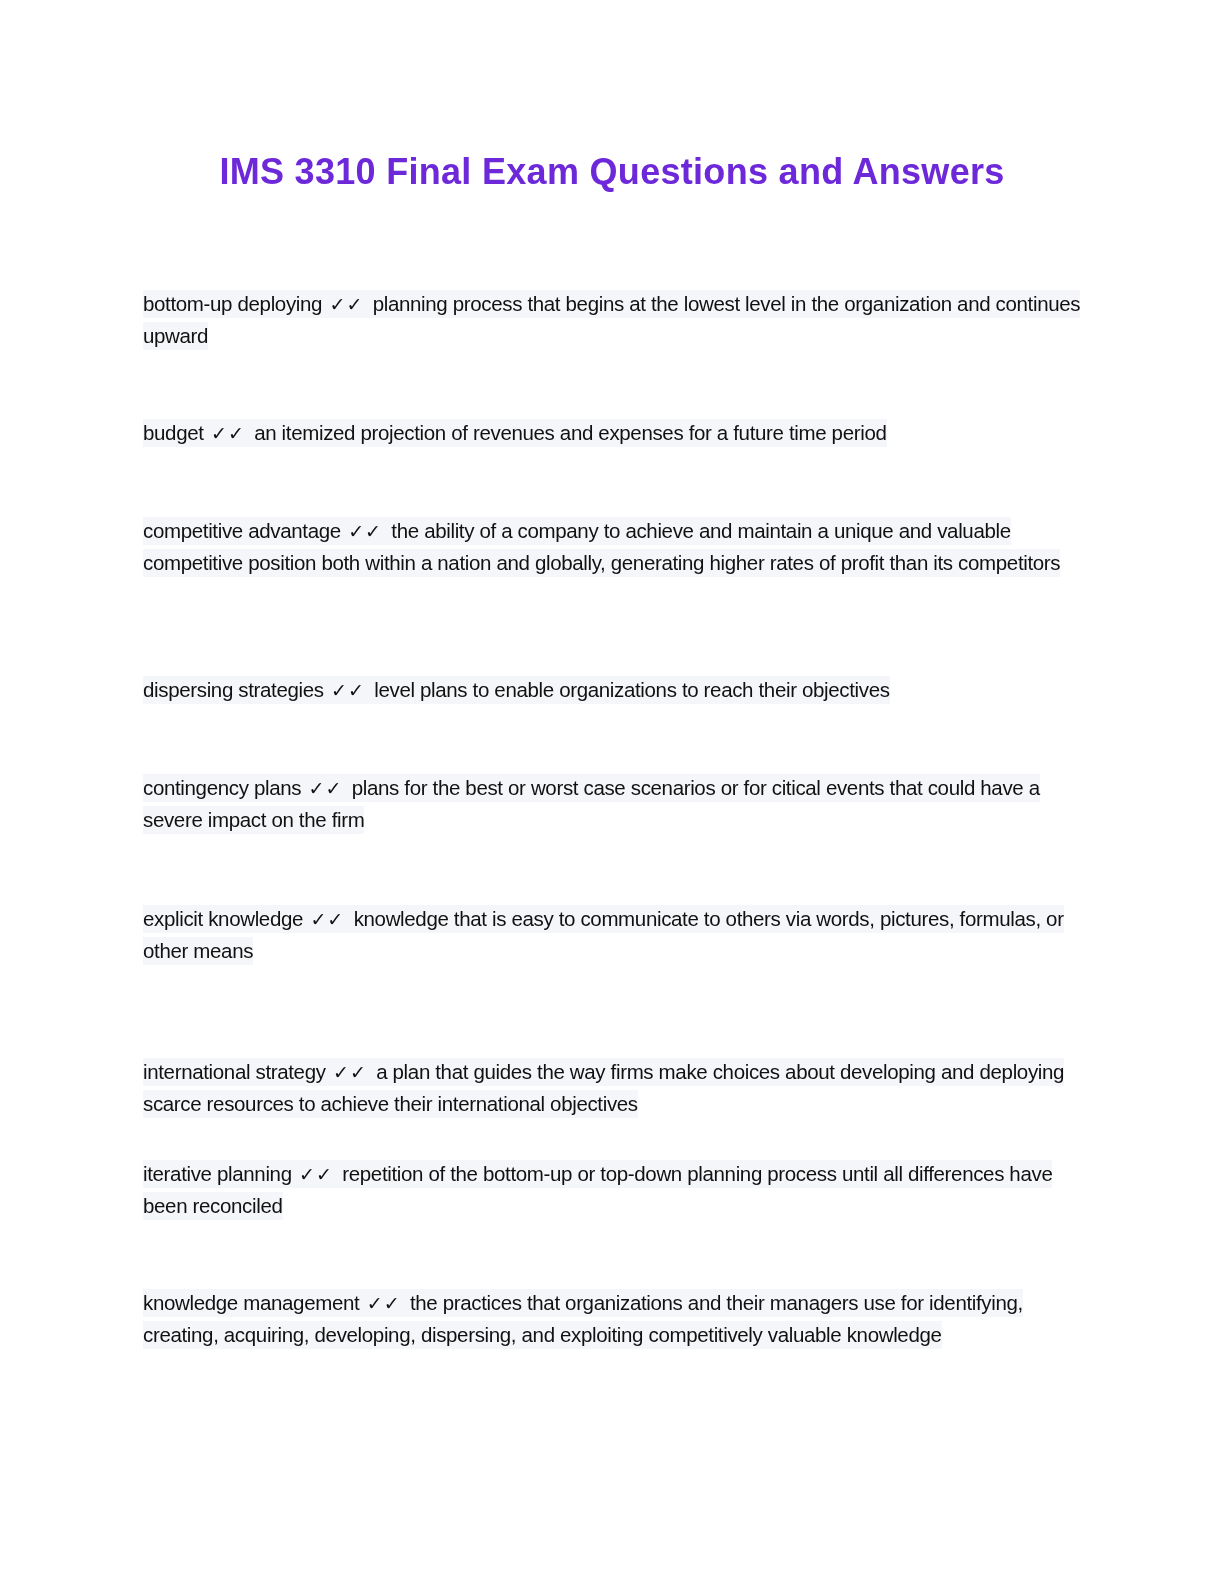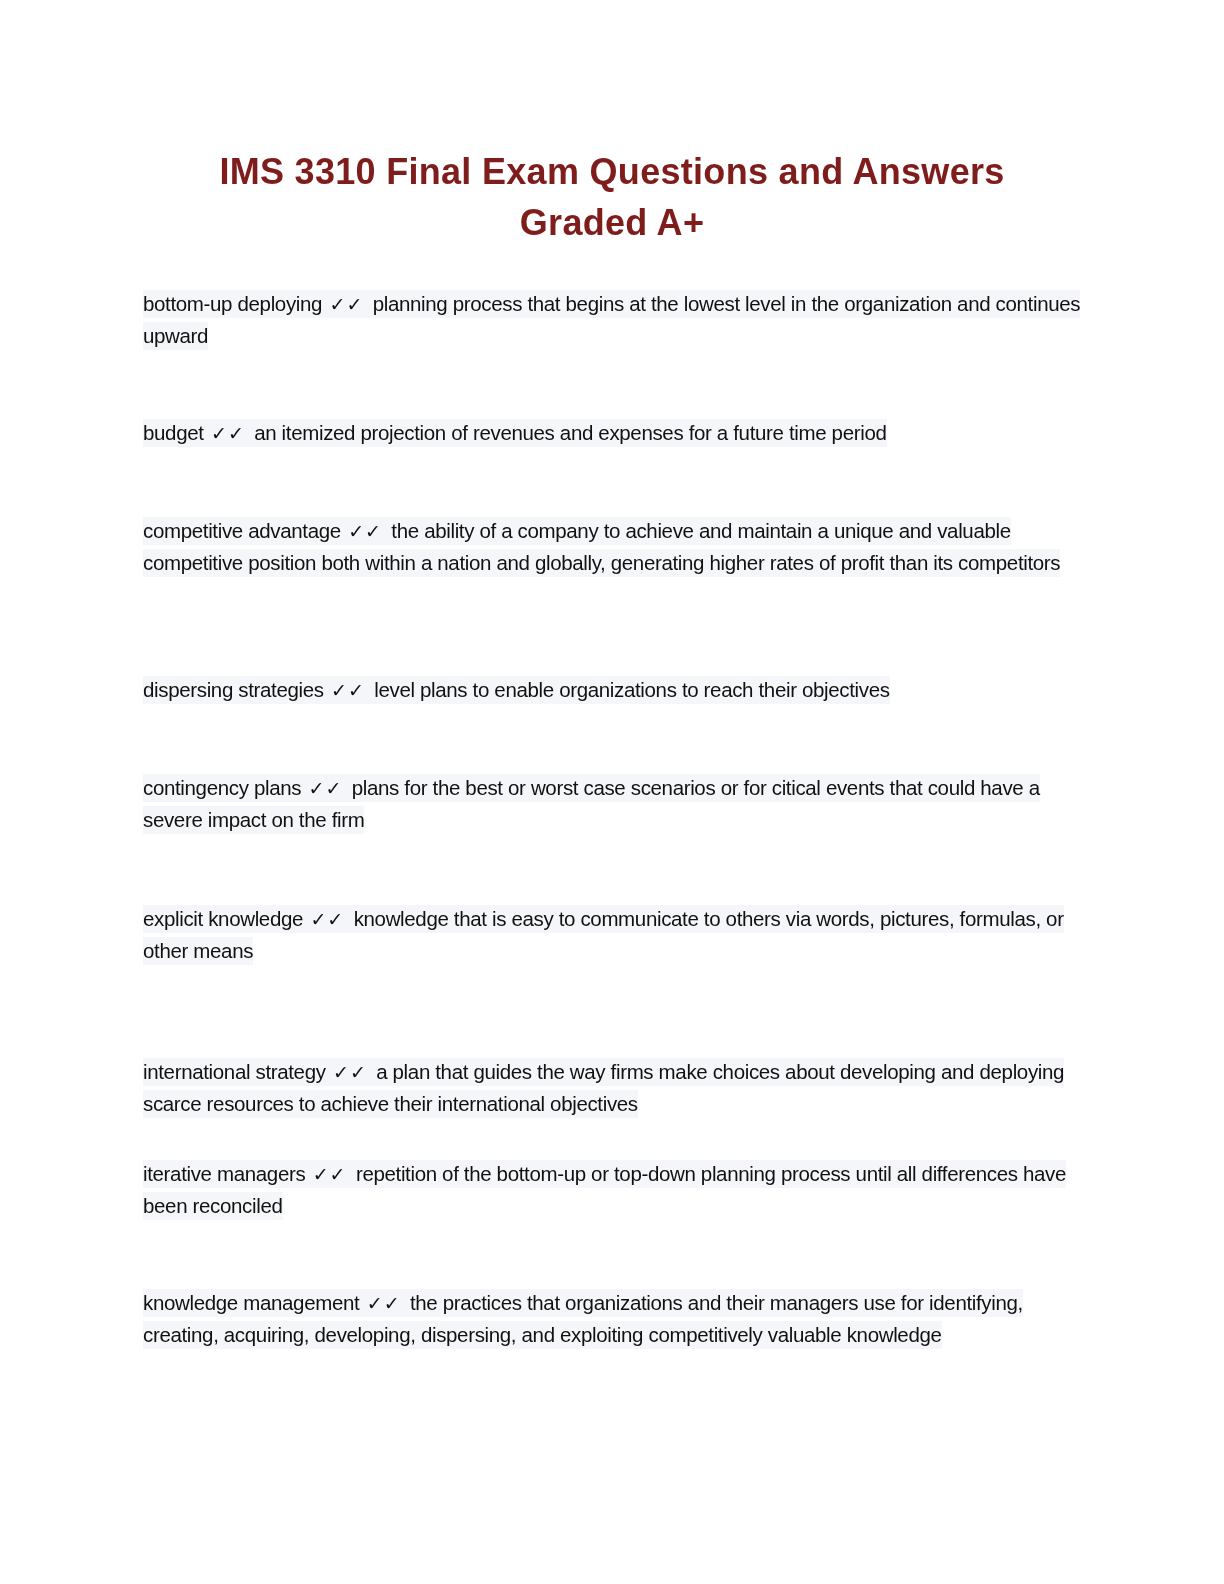--- a/index.html
+++ b/index.html
@@ -26,21 +26,21 @@
     .title {
       position: absolute;
       left: 0;
       top: 146px;
       width: 1224px;
       text-align: center;
       font-family: "Liberation Sans", sans-serif;
       font-weight: bold;
       font-size: 36px;
       line-height: 51px;
-      color: #7f1d1d;
+      color: #6d28d9;
       letter-spacing: 0.3px;
     }
     .title .line {
       display: block;
     }
     .entries {
       position: absolute;
       left: 143px;
       top: 288px;
       width: 940px;
@@ -71,21 +71,20 @@
     }
     .definition { }
   </style>
 </head>
 <body>
 
 <div class="page">
 
   <h1 class="title" style="margin:0;">
     <span class="line">IMS 3310 Final Exam Questions and Answers</span>
-    <span class="line">Graded A+</span>
   </h1>
 
   <div class="entries">
 
     <div class="entry" style="top:0px;">
       <span class="hl-line"><span class="term">bottom-up deploying</span> <span class="check">✓✓</span> <span class="definition">planning process that begins at the lowest level in the organization and continues upward</span></span>
     </div>
 
     <div class="entry" style="top:129px;">
       <span class="hl-line"><span class="term">budget</span> <span class="check">✓✓</span> <span class="definition">an itemized projection of revenues and expenses for a future time period</span></span>
@@ -105,21 +104,21 @@
 
     <div class="entry" style="top:615px;">
       <span class="hl-line"><span class="term">explicit knowledge</span> <span class="check">✓✓</span> <span class="definition">knowledge that is easy to communicate to others via words, pictures, formulas, or other means</span></span>
     </div>
 
     <div class="entry" style="top:742px;margin-top:26px;">
       <span class="hl-line"><span class="term">international strategy</span> <span class="check">✓✓</span> <span class="definition">a plan that guides the way firms make choices about developing and deploying scarce resources to achieve their international objectives</span></span>
     </div>
 
     <div class="entry" style="top:870px;">
-      <span class="hl-line"><span class="term">iterative managers</span> <span class="check">✓✓</span> <span class="definition">repetition of the bottom-up or top-down planning process until all differences have been reconciled</span></span>
+      <span class="hl-line"><span class="term">iterative planning</span> <span class="check">✓✓</span> <span class="definition">repetition of the bottom-up or top-down planning process until all differences have been reconciled</span></span>
     </div>
 
     <div class="entry" style="top:999px;">
       <span class="hl-line"><span class="term">knowledge management</span> <span class="check">✓✓</span> <span class="definition">the practices that organizations and their managers use for identifying, creating, acquiring, developing, dispersing, and exploiting competitively valuable knowledge</span></span>
     </div>
 
   </div>
 </div>
 
 </body></html>

